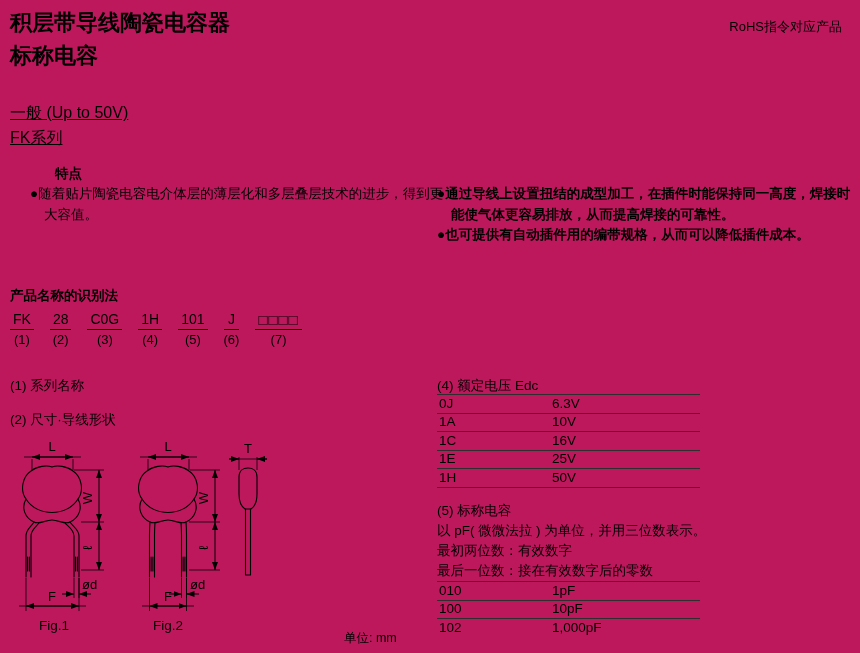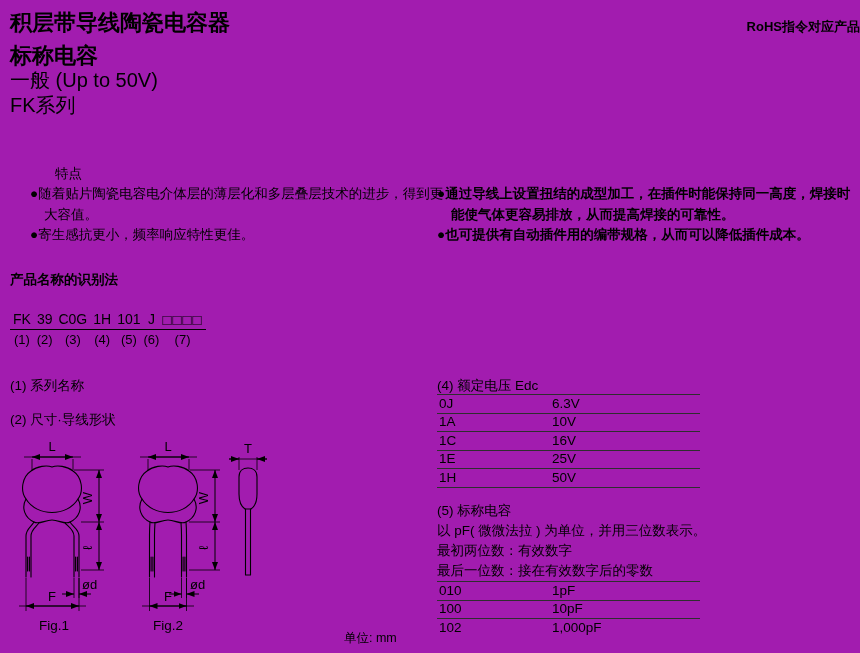--- a/index.html
+++ b/index.html
@@ -1,29 +1,29 @@
 <!DOCTYPE html>
 <html><head>
 <meta charset="utf-8">
 <style>
   html,body{margin:0;padding:0;background:#fff;}
   .page{
-    position:relative;width:860px;height:653px;background:#a21caf;color:#000;
+    position:relative;width:860px;height:653px;background:#be185d;color:#000;
     font-family:"Liberation Sans", sans-serif;overflow:hidden;
   }
   .doc-title{position:absolute;left:10px;top:6px;font-size:22px;font-weight:bold;line-height:33px;}
-  .rohs{position:absolute;right:0;top:18px;font-size:13px;font-weight:bold;}
-  .subtitle{position:absolute;left:10px;top:68px;font-size:20px;line-height:25px;}
-  .features-heading{position:absolute;left:10px;top:165px;font-size:13.5px;font-weight:normal;padding-left:45px;}
+  .rohs{position:absolute;right:18px;top:18px;font-size:13px;font-weight:normal;}
+  .subtitle{position:absolute;left:10px;top:100px;font-size:16px;line-height:25px;text-decoration:underline;}
+  .features-heading{position:absolute;left:10px;top:165px;font-size:13.5px;font-weight:bold;padding-left:45px;}
   .features-col{position:absolute;top:184px;font-size:13.5px;}
   .features-col.left{left:10px;width:424px;margin-left:20px;}
   .features-col.right{left:437px;width:419px;font-weight:bold;}
   .features-col p{margin:0;line-height:20.5px;padding-left:14px;text-indent:-14px;}
-  .pn-heading{position:absolute;left:10px;top:271px;font-size:13.5px;font-weight:bold;}
-  .pn-row{position:absolute;left:10px;top:311px;display:flex;gap:0;align-items:flex-start;}
+  .pn-heading{position:absolute;left:10px;top:287px;font-size:13.5px;font-weight:bold;}
+  .pn-row{position:absolute;left:10px;top:311px;display:flex;gap:16px;align-items:flex-start;}
   .pn-seg{text-align:center;}
   .pn-code{display:block;font-size:14px;border-bottom:1px solid #000;padding:0 3px 2px;}
   .pn-code.boxes{font-size:15px;letter-spacing:1px;padding-bottom:1px;}
   .pn-label{display:block;font-size:13px;padding-top:2px;}
   .sec-heading{position:absolute;font-size:13.5px;}
   .sec1-heading{left:10px;top:377px;}
   .sec2-heading{left:10px;top:411px;}
   .sec4-heading{left:437px;top:377px;}
   .sec5-heading{left:437px;top:502px;}
   .sec5-desc{position:absolute;left:437px;top:521px;font-size:13.5px;line-height:20px;}
@@ -55,35 +55,34 @@
   <div class="rohs">RoHS指令对应产品</div>
 
   <div class="subtitle">
     <div>一般 (Up to 50V)</div>
     <div>FK系列</div>
   </div>
 
   <div class="features-heading">特点</div>
   <div class="features-col left">
     <p>●随着贴片陶瓷电容电介体层的薄层化和多层叠层技术的进步，得到更大容值。</p>
-    <p>●寄生感抗更小，频率响应特性更佳。</p>
   </div>
   <div class="features-col right">
     <p>●通过导线上设置扭结的成型加工，在插件时能保持同一高度，焊接时能使气体更容易排放，从而提高焊接的可靠性。</p>
     <p>●也可提供有自动插件用的编带规格，从而可以降低插件成本。</p>
   </div>
 
   <div class="pn-heading">产品名称的识别法</div>
   <div class="pn-row">
     <div class="pn-seg">
       <span class="pn-code">FK</span>
       <span class="pn-label">(1)</span>
     </div>
     <div class="pn-seg">
-      <span class="pn-code">39</span>
+      <span class="pn-code">28</span>
       <span class="pn-label">(2)</span>
     </div>
     <div class="pn-seg">
       <span class="pn-code">C0G</span>
       <span class="pn-label">(3)</span>
     </div>
     <div class="pn-seg">
       <span class="pn-code">1H</span>
       <span class="pn-label">(4)</span>
     </div>

